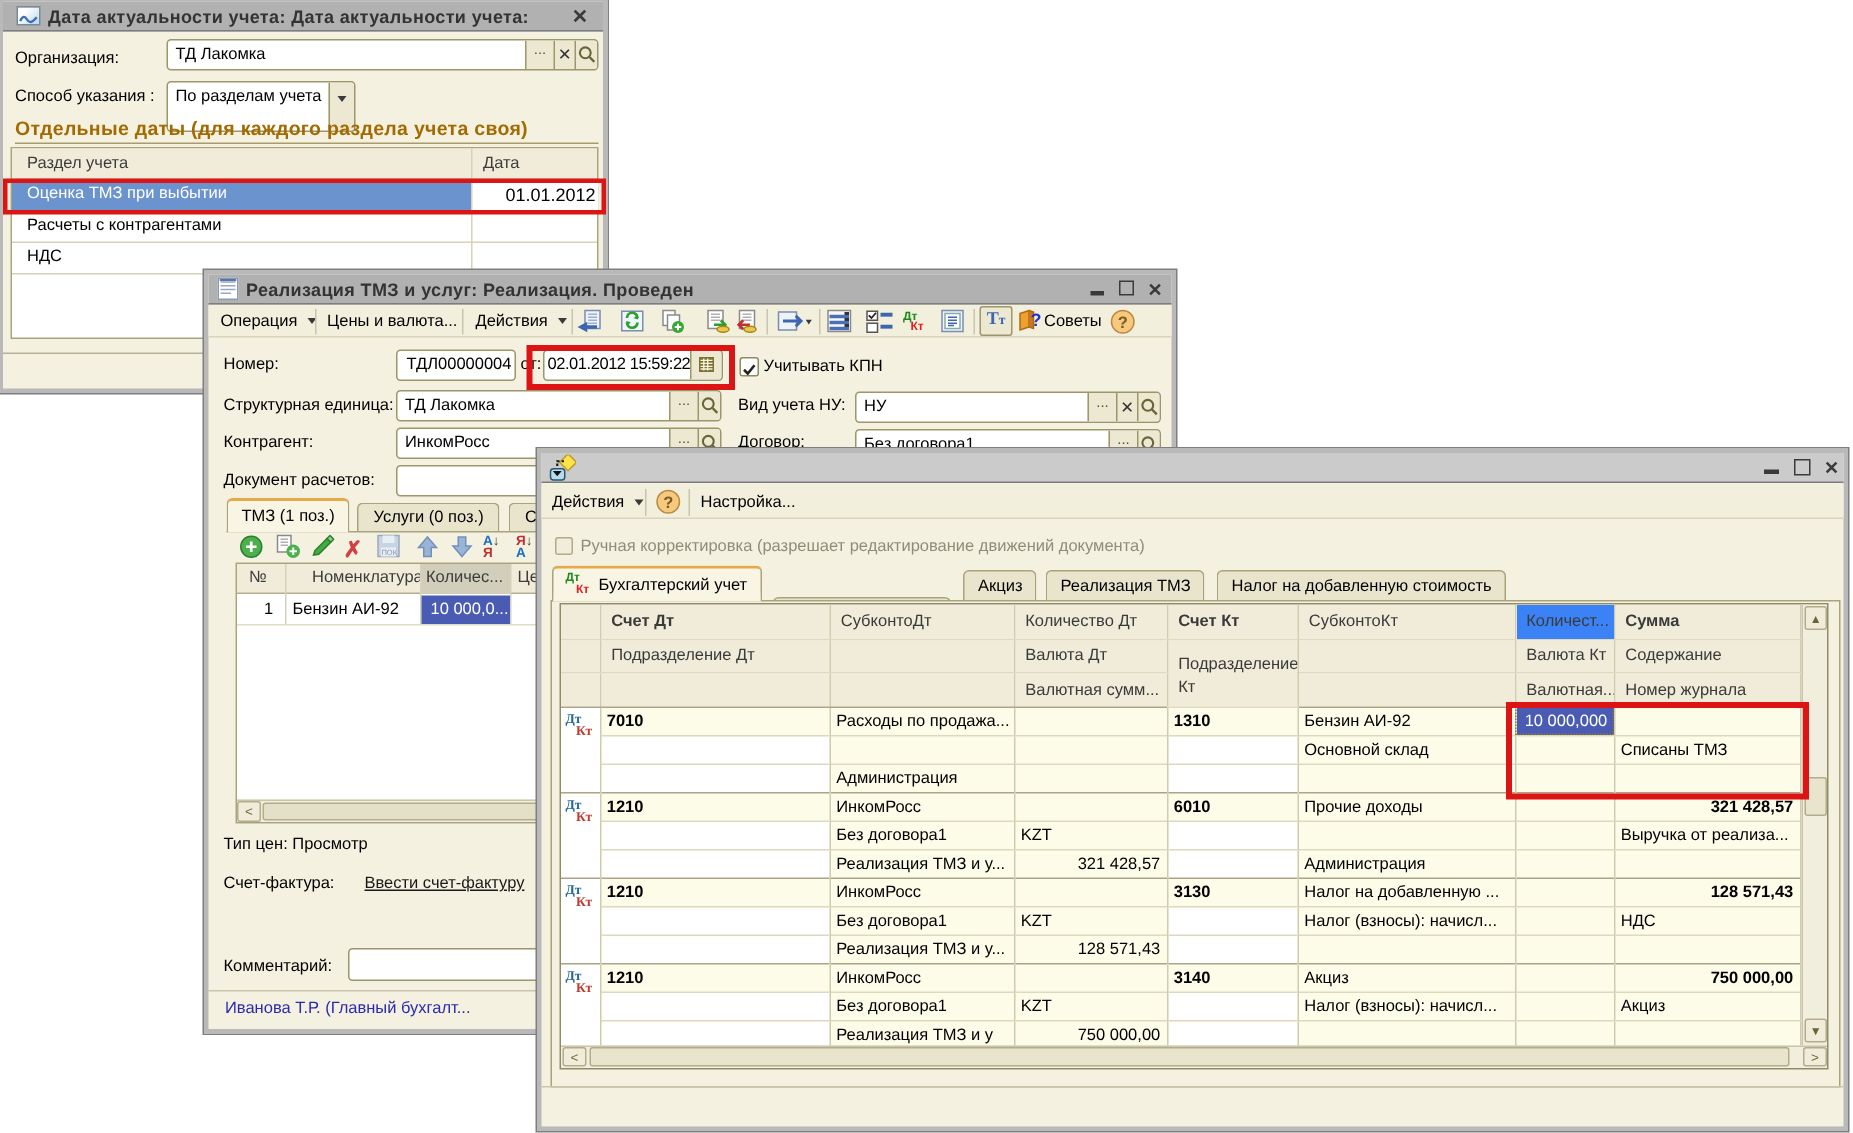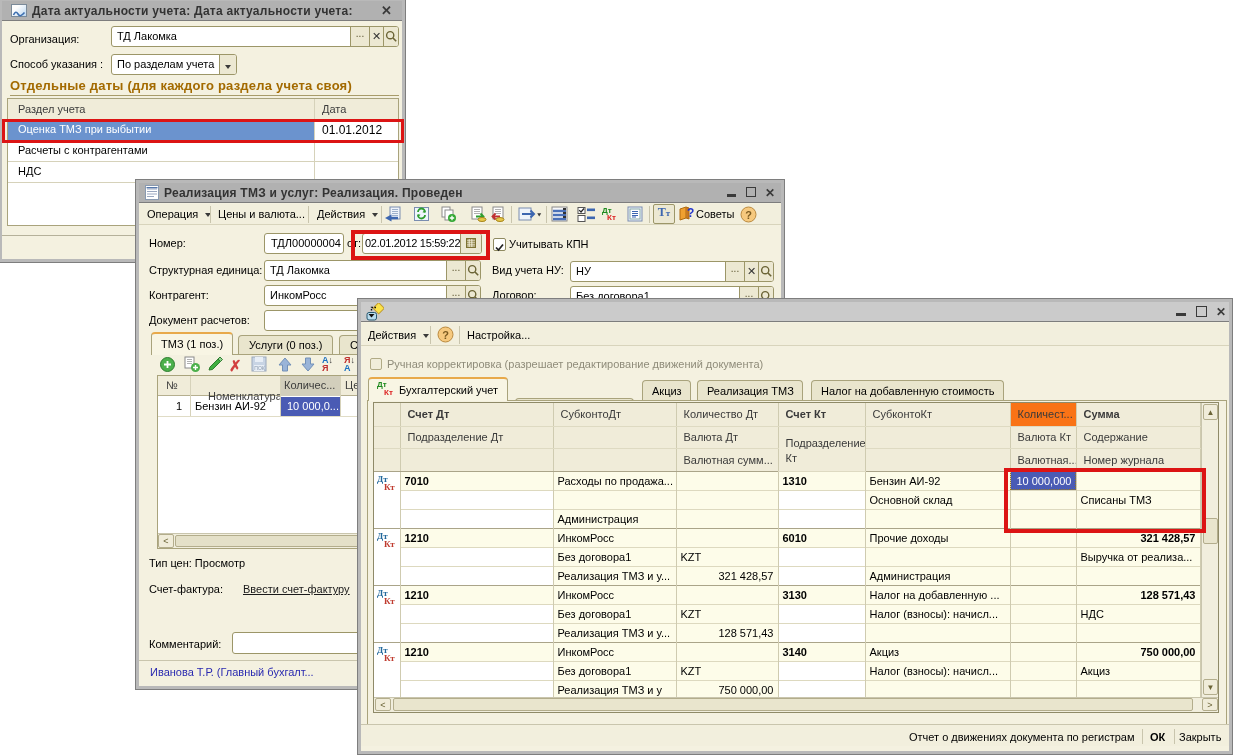--- a/index.html
+++ b/index.html
@@ -54,39 +54,39 @@
     <span class="tx">ТД Лакомка</span>
     <span class="btnseg" style="right:29px; width:19px; padding-top:1px;">...</span>
     <span class="btnseg" style="right:15px; width:14px; padding-top:3px; font-size:11px; color:#333;">✕</span>
     <span class="btnseg" style="right:0; width:15px;"><svg width="13" height="13" style="margin-top:3px;" viewBox="0 0 13 13">
             <circle cx="5.2" cy="5.2" r="3.6" fill="none" stroke="#6b6436" stroke-width="1.4"></circle>
             <line x1="8" y1="8" x2="11.2" y2="11.2" stroke="#6b6436" stroke-width="1.6"></line>
           </svg></span>
   </div>
 
   <div class="lbl" style="left:8px; top:57px;">Способ указания :</div>
-  <div class="fld" style="left:109px; top:53px; width:126px; height:21px;">
+  <div class="fld" style="left:109px; top:53px; width:126px; height:34px;">
     <span class="tx">По разделам учета</span>
     <span class="btnseg" style="right:0; width:17px; padding-top:6px;"><span class="arr" style="margin-left:0;"></span></span>
   </div>
 
   <div class="lbl" style="left:8px; top:77px; font-weight:bold; color:#a36a00; font-size:13px; letter-spacing:0.2px;">Отдельные даты (для каждого раздела учета своя)</div>
   <div class="abs" style="left:8px; top:94px; width:389px; height:1px; background:#a89c6a;"></div>
 
   <div class="abs" style="left:5px; top:97px; width:392px; height:128px; background:#fff; border:1px solid #a9a37c;">
     <div class="abs" style="left:0; top:0; width:100%; height:21px; background:#f0ecd9; border-bottom:1px solid #c9c5ad;">
       <span class="lbl" style="left:10px; top:4px; color:#3c3c3c;">Раздел учета</span>
       <span class="lbl" style="left:314px; top:4px; color:#3c3c3c;">Дата</span>
     </div>
     <div class="abs" style="left:306px; top:0; width:1px; height:100%; background:#d6d2ba;"></div>
 
     <div class="abs" style="left:0; top:21px; width:306px; height:20px; background:#6b93ce;">
           <span class="lbl" style="left:10px; top:3px; color:#fff;">Оценка ТМЗ при выбытии</span>
         </div>
-    <div class="abs" style="left:307px; top:21px; width:69px; height:20px; background:#fff;">
+    <div class="abs" style="left:322px; top:21px; width:69px; height:20px; background:#fff;">
           <span class="lbl" style="left:7px; top:3px; font-size:12px;">01.01.2012</span>
         </div>
     <div class="abs" style="left:0; top:41px; width:100%; height:1px; background:#d6d2ba;"></div>
     <div class="abs" style="left:0; top:42px; width:100%; height:20px;padding-left:21px;">
           <span class="lbl" style="left:10px; top:3px;">Расчеты с контрагентами</span>
         </div>
     <div class="abs" style="left:0; top:62px; width:100%; height:1px; background:#d6d2ba;"></div>
     <div class="abs" style="left:0; top:63px; width:100%; height:20px;">
           <span class="lbl" style="left:10px; top:3px;">НДС</span>
         </div>
@@ -291,21 +291,21 @@
     <span class="abs" style="left:149px; top:0;"><svg width="16" height="17" viewBox="0 0 16 17">
             <path d="M8 15 L14 8 L10.5 8 L10.5 2 L5.5 2 L5.5 8 L2 8 Z" fill="#9ab4d8" stroke="#7290b8"></path>
           </svg></span>
     <span class="abs" style="left:171px; top:0px; font-size:9px; font-weight:bold; line-height:8px;"><span style="color:#1a6fc0;">А</span><span style="color:#333;">↓</span><br><span style="color:#c03030;">Я</span></span>
     <span class="abs" style="left:193px; top:0px; font-size:9px; font-weight:bold; line-height:8px;"><span style="color:#c03030;">Я</span><span style="color:#333;">↓</span><br><span style="color:#1a6fc0;">А</span></span>
   </div>
 
   <div class="abs" style="left:18px; top:192px; width:609px; height:174px; background:#fff; border:1px solid #a9a37c;">
     <div class="abs" style="left:0; top:0; width:100%; height:20px; background:#f0ecd9; border-bottom:1px solid #b5af8f;">
       <span class="lbl" style="left:8px; top:3px; color:#3c3c3c;">№</span>
-      <span class="lbl" style="left:40px; top:14px; color:#3c3c3c;padding-left:10px;">Номенклатура</span>
+      <span class="lbl" style="left:40px; top:3px; color:#3c3c3c;padding-left:10px;">Номенклатура</span>
       <span class="abs" style="left:122px; top:0; width:60px; height:20px; background:#d2cebc;">
             <span class="lbl" style="left:4px; top:3px; color:#3c3c3c;">Количес...</span>
           </span>
       <span class="lbl" style="left:187px; top:3px; color:#3c3c3c;">Це</span>
     </div>
     <div class="abs" style="left:32px; top:0; width:1px; height:40px; background:#d6d2ba;"></div>
     <div class="abs" style="left:122px; top:0; width:1px; height:40px; background:#d6d2ba;"></div>
     <div class="abs" style="left:182px; top:0; width:1px; height:40px; background:#d6d2ba;"></div>
     <div class="abs" style="left:0; top:21px; width:100%; height:19px;">
       <span class="lbl" style="left:18px; top:3px;">1</span>
@@ -398,21 +398,21 @@
             <col style="width:124px">
           </colgroup>
       <tbody>
             <tr class="hd" style="height:23px;">
               <td class="ic"></td>
               <td><b>Счет Дт</b></td>
               <td>СубконтоДт</td>
               <td>Количество Дт</td>
               <td><b>Счет Кт</b></td>
               <td>СубконтоКт</td>
-              <td style="background:#f97316;">Количест...</td>
+              <td style="background:#3b82f6;">Количест...</td>
               <td><b>Сумма</b></td>
             </tr>
       <tr class="hd" style="height:22px;">
               <td class="ic"></td>
               <td>Подразделение Дт</td>
               <td></td>
               <td>Валюта Дт</td>
               <td rowspan="2" style="vertical-align:top; line-height:15px; padding-top:9px; white-space:normal;">Подразделение Кт</td>
               <td></td>
               <td>Валюта Кт</td>
@@ -573,24 +573,17 @@
     </div>
 
     <div class="abs" style="left:0; top:294px; width:845px; height:15px; background:#f1eedd; border-top:1px solid #c9c5ad;">
       <span class="abs" style="left:1px; top:0px; width:16px; height:13px; background:#f0ecd9; border:1px solid #b3ad8c; border-radius:2px; text-align:center; font-size:9px; color:#6b6436; line-height:12px;">&lt;</span>
       <span class="abs" style="left:19px; top:0px; width:800px; height:13px; background:#e9e5cd; border:1px solid #b3ad8c; border-radius:2px;"></span>
       <span class="abs" style="right:1px; top:0px; width:16px; height:13px; background:#f0ecd9; border:1px solid #b3ad8c; border-radius:2px; text-align:center; font-size:9px; color:#6b6436; line-height:12px;">&gt;</span>
     </div>
   </div>
 
   <div class="abs" style="left:0; top:422px; width:100%; height:1px; background:#c9c5ad;"></div>
-  <div class="abs" style="left:0; top:423px; width:100%; height:21px; background:#f2efdd;">
-    <span class="lbl" style="left:548px; top:6px;">Отчет о движениях документа по регистрам</span>
-    <span class="abs sep" style="left:781px; top:4px; width:1px; height:15px;"></span>
-    <span class="lbl" style="left:789px; top:6px; font-weight:bold;">ОК</span>
-    <span class="abs sep" style="left:813px; top:4px; width:1px; height:15px;"></span>
-    <span class="lbl" style="left:818px; top:6px;">Закрыть</span>
-  </div>
 
   <div class="redbox" style="left:643px; top:166px; width:202px; height:65px;"></div>
 </div>
 
 </div>
 
 </body></html>

